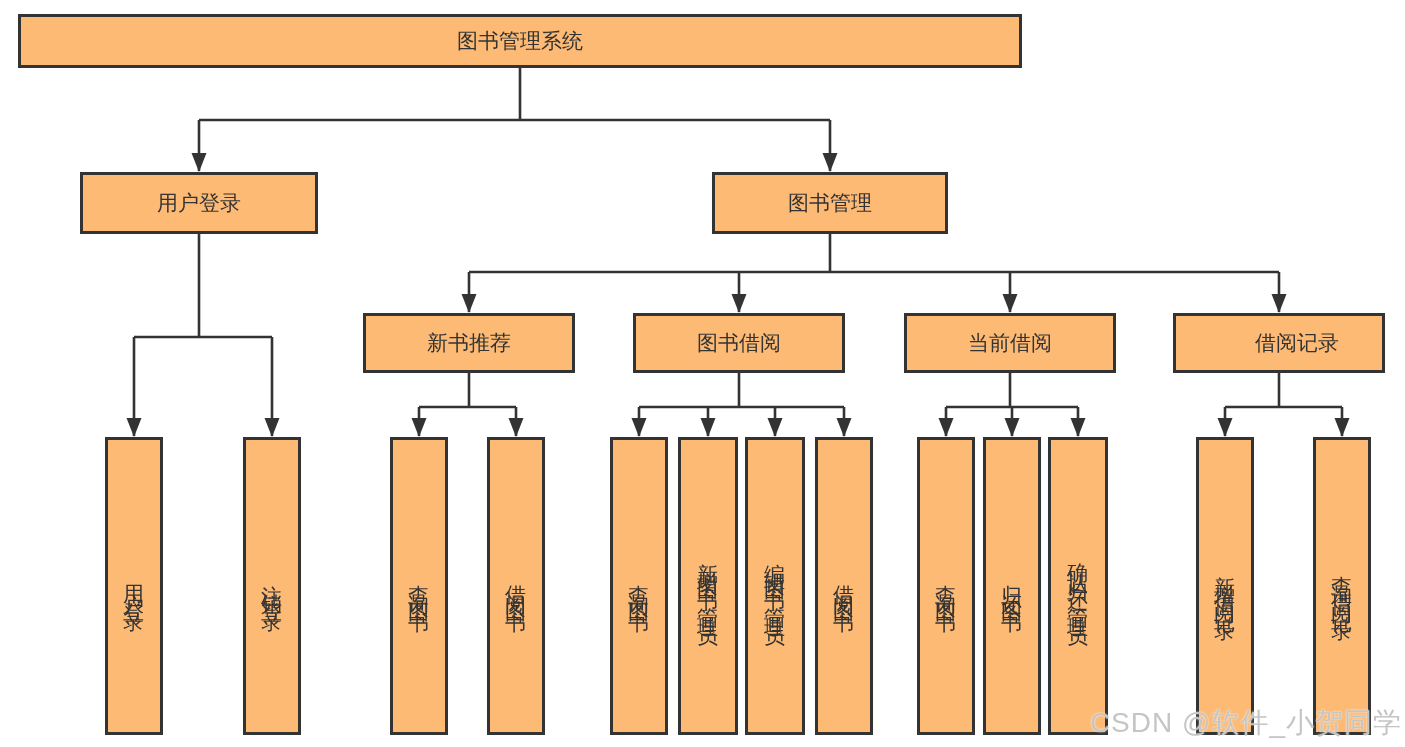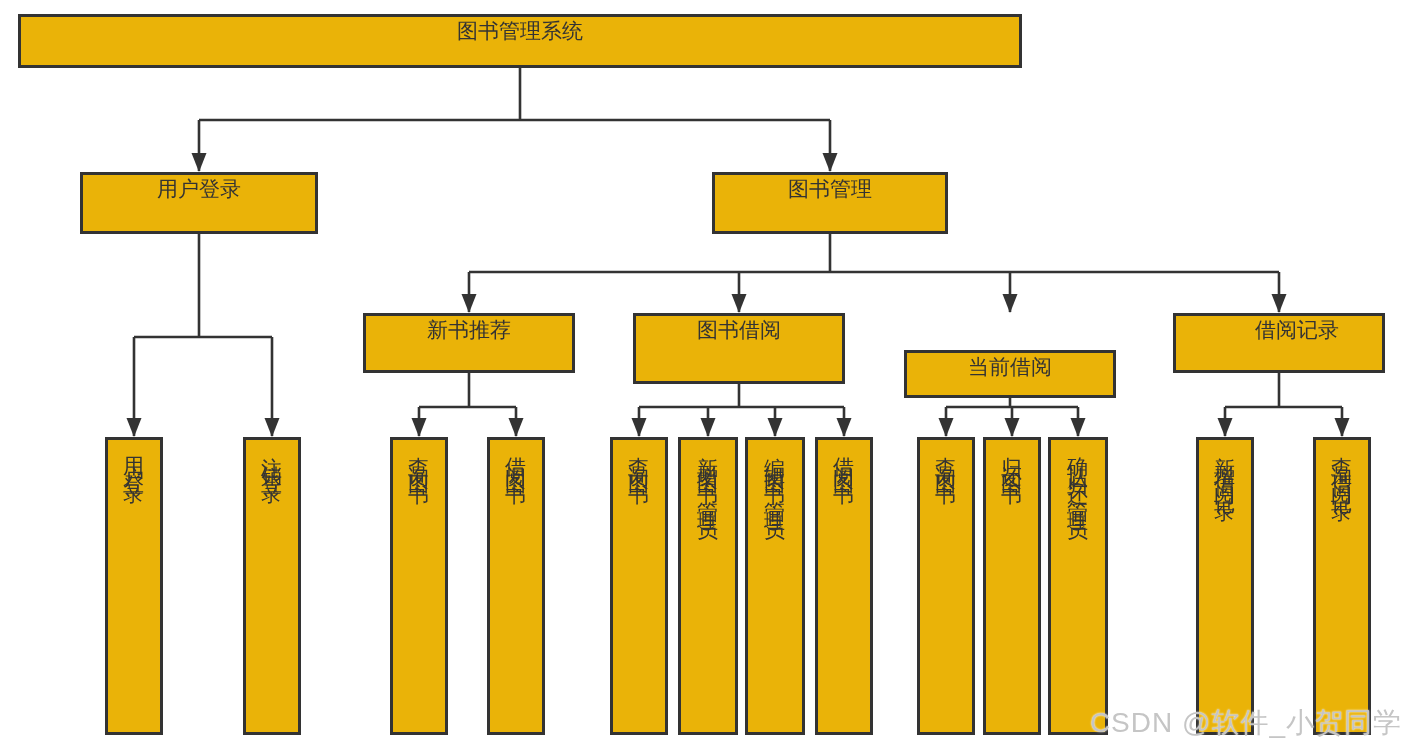--- a/index.html
+++ b/index.html
@@ -4,22 +4,22 @@
 <style>
   html,body{margin:0;padding:0;background:#ffffff;}
   #canvas{
     position:relative;width:1405px;height:747px;background:#ffffff;overflow:hidden;
     font-family:"Liberation Sans","DejaVu Sans",sans-serif;
   }
   #wires{position:absolute;left:0;top:0;z-index:0;pointer-events:none;}
   #wires line, #wires path{stroke:#333333;stroke-width:2.6;fill:none;}
   #wires polygon{fill:#333333;stroke:none;}
   .box{
-    position:absolute;box-sizing:border-box;border:3px solid #333333;background:#eab308;
-    display:flex;align-items:flex-start;justify-content:center;
+    position:absolute;box-sizing:border-box;border:3px solid #333333;background:#fdba74;
+    display:flex;align-items:center;justify-content:center;
     color:#333333;font-size:21px;z-index:1;white-space:nowrap;
   }
   .vbox span{
     writing-mode:vertical-rl;text-orientation:mixed;
     letter-spacing:9px;line-height:1;
   }
   #watermark{
     position:absolute;right:3px;bottom:5px;z-index:3;
     color:#c5c5c5;font-size:28px;letter-spacing:1px;
     text-shadow:0 0 2px #ffffff;
@@ -73,24 +73,24 @@
   <div class="box" style="left:80px;top:172px;width:238px;height:62px;">
     <span>用户登录</span>
   </div>
   <div class="box" style="left:712px;top:172px;width:236px;height:62px;">
     <span>图书管理</span>
   </div>
 
   <div class="box" style="left:363px;top:313px;width:212px;height:60px;">
     <span>新书推荐</span>
   </div>
-  <div class="box" style="left:633px;top:313px;width:212px;height:71px;">
+  <div class="box" style="left:633px;top:313px;width:212px;height:60px;">
     <span>图书借阅</span>
   </div>
-  <div class="box" style="left:904px;top:313px;width:212px;height:48px;margin-top:37px;">
+  <div class="box" style="left:904px;top:313px;width:212px;height:60px;">
     <span>当前借阅</span>
   </div>
   <div class="box" style="left:1173px;top:313px;width:212px;height:60px;padding-left:36px;">
     <span>借阅记录</span>
   </div>
 
   <div class="box vbox" style="left:105px;top:437px;width:58px;height:298px;">
     <span>用户登录</span>
   </div>
   <div class="box vbox" style="left:243px;top:437px;width:58px;height:298px;">

